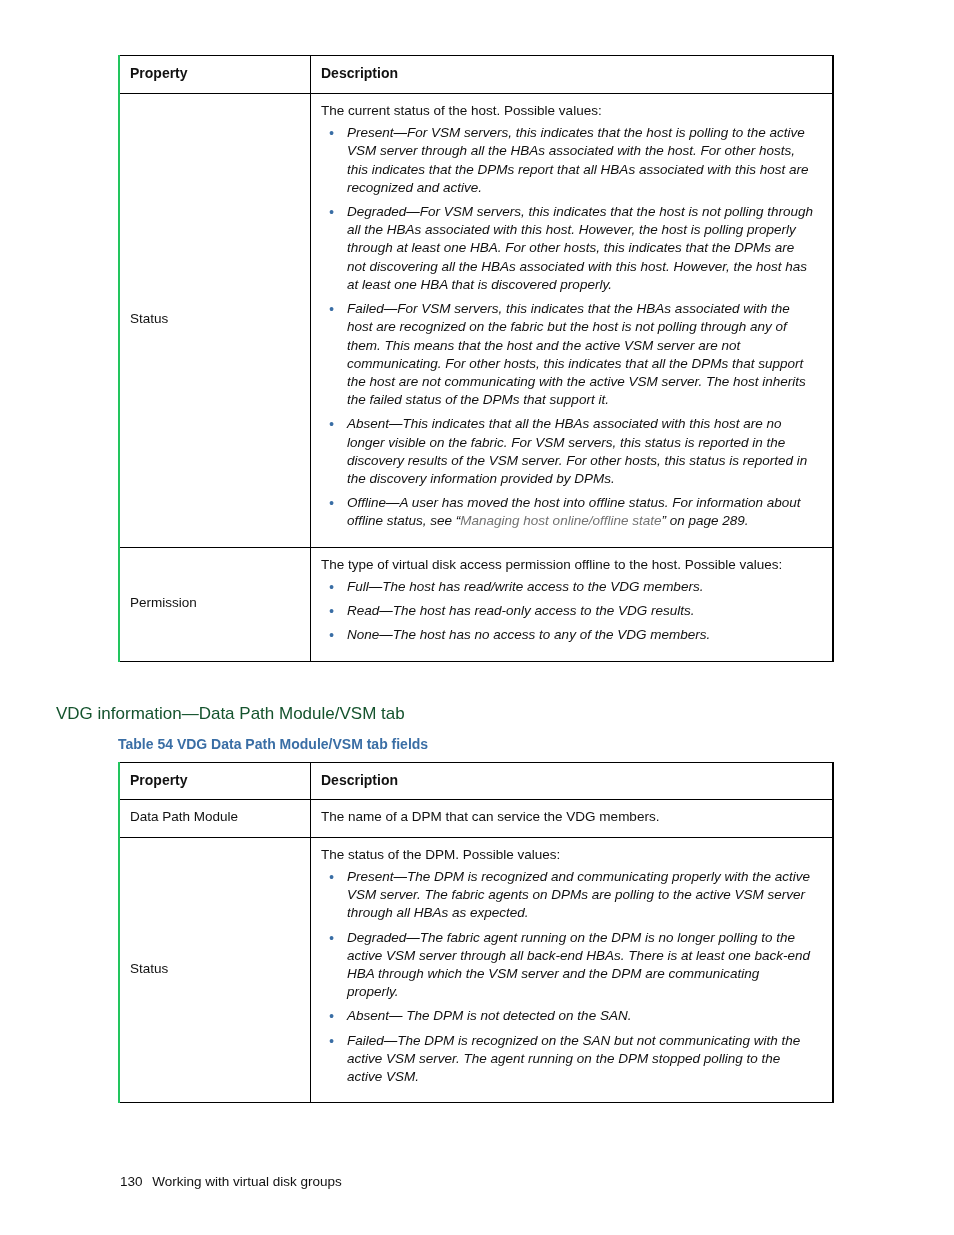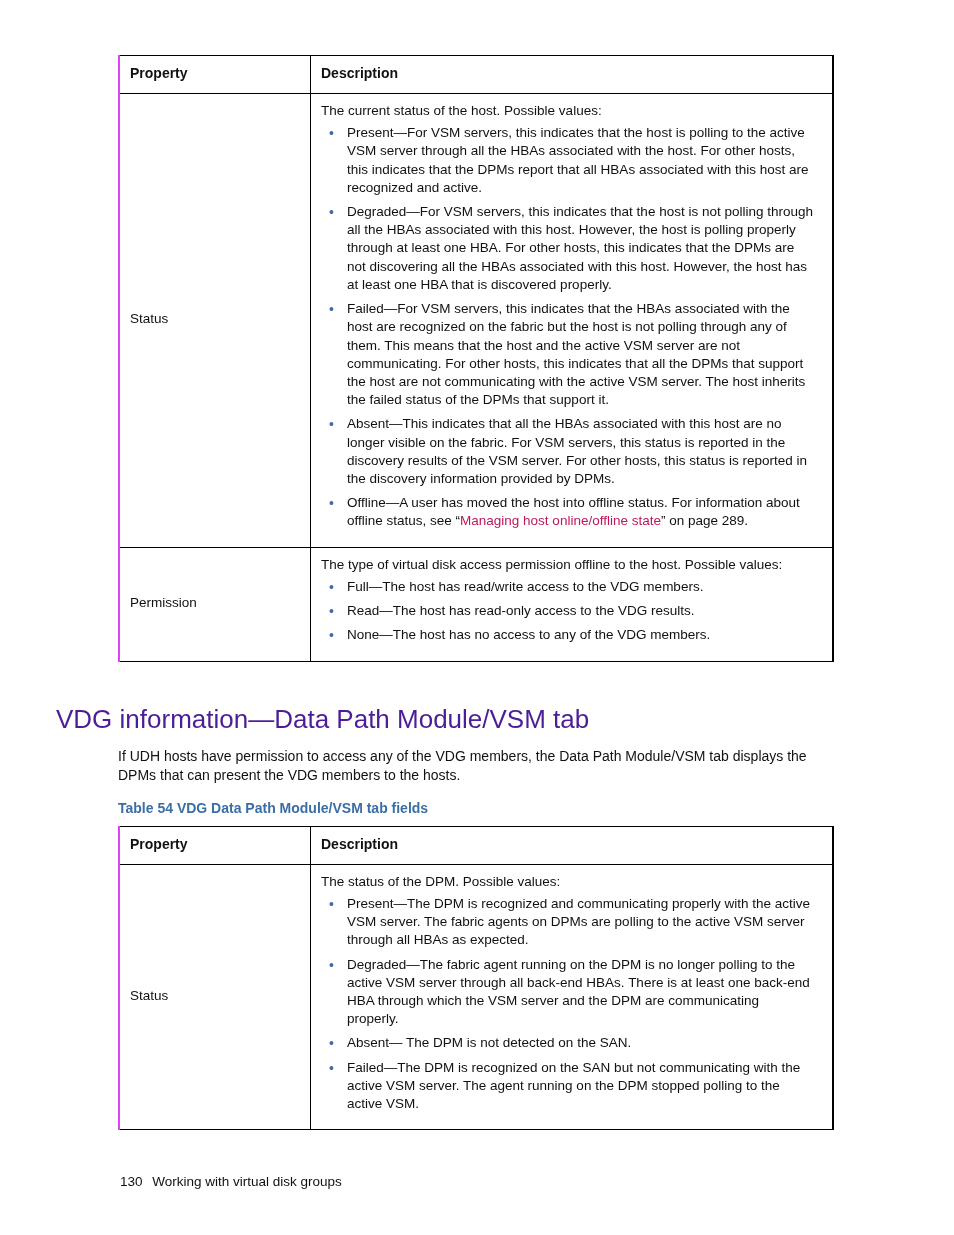--- a/index.html
+++ b/index.html
@@ -37,60 +37,61 @@
   }
   table.doc td.prop {
     vertical-align: middle;
     width: 170px;
   }
   table.doc tr td:first-child,
   table.doc tr th:first-child {
     border-right: 1px solid #000;
   }
   table.doc {
-    border-left: 2px solid #d946ef;
+    border-left: 2px solid #22c55e;
     border-right: 2px solid #000;
   }
   ul.blist {
     list-style: none;
     margin: 4px 8px 0 0;
     padding: 0 0 0 18px;
+    font-style: italic;
   }
   ul.blist li {
     position: relative;
     margin: 0 0 6px 0;
     padding-left: 8px;
   }
   ul.blist li::before {
     content: "•";
     color: #3a6ea5;
     position: absolute;
     left: -10px;
     top: 0;
     font-size: 14px;
   }
   h2.section {
     font-weight: 400;
-    color: #4c1d95;
-    font-size: 26px;
+    color: #14532d;
+    font-size: 17px;
     margin: 42px 0 12px -62px;
   }
   .bodytext {
     font-size: 14px;
     line-height: 1.4;
     margin: 0 0 14px 0;
   }
   .tablecaption {
     font-weight: 700;
     color: #3a6ea5;
     font-size: 14px;
     margin: 10px 0 10px 0;
   }
   a.xref {
-    color: #be185d;
+    color: #737373;
     text-decoration: none;
   }
   .footer {
     position: absolute;
     left: 120px;
     bottom: 46px;
     font-size: 13.5px;
   }
   .footer .pg { margin-right: 6px; }
 </style>
@@ -127,28 +128,31 @@
         <li>Full—The host has read/write access to the VDG members.</li>
         <li>Read—The host has read-only access to the VDG results.</li>
         <li>None—The host has no access to any of the VDG members.</li>
       </ul>
     </td>
   </tr>
 </tbody>
     </table>
 
 <h2 class="section">VDG information—Data Path Module/VSM tab</h2>
-<p class="bodytext">If UDH hosts have permission to access any of the VDG members, the Data Path Module/VSM tab displays the DPMs that can present the VDG members to the hosts.</p>
 <p class="tablecaption">Table 54 VDG Data Path Module/VSM tab fields</p>
 
 <table class="doc">
   <tbody>
         <tr>
     <th>Property</th>
     <th>Description</th>
+  </tr>
+  <tr>
+    <td class="prop" style="vertical-align:middle">Data Path Module</td>
+    <td>The name of a DPM that can service the VDG members.</td>
   </tr>
   <tr>
     <td class="prop">Status</td>
     <td>
       <div>The status of the DPM. Possible values:</div>
       <ul class="blist">
         <li>Present—The DPM is recognized and communicating properly with the active VSM server. The fabric agents on DPMs are polling to the active VSM server through all HBAs as expected.</li>
         <li>Degraded—The fabric agent running on the DPM is no longer polling to the active VSM server through all back-end HBAs. There is at least one back-end HBA through which the VSM server and the DPM are communicating properly.</li>
         <li>Absent— The DPM is not detected on the SAN.</li>
         <li>Failed—The DPM is recognized on the SAN but not communicating with the active VSM server. The agent running on the DPM stopped polling to the active VSM.</li>

